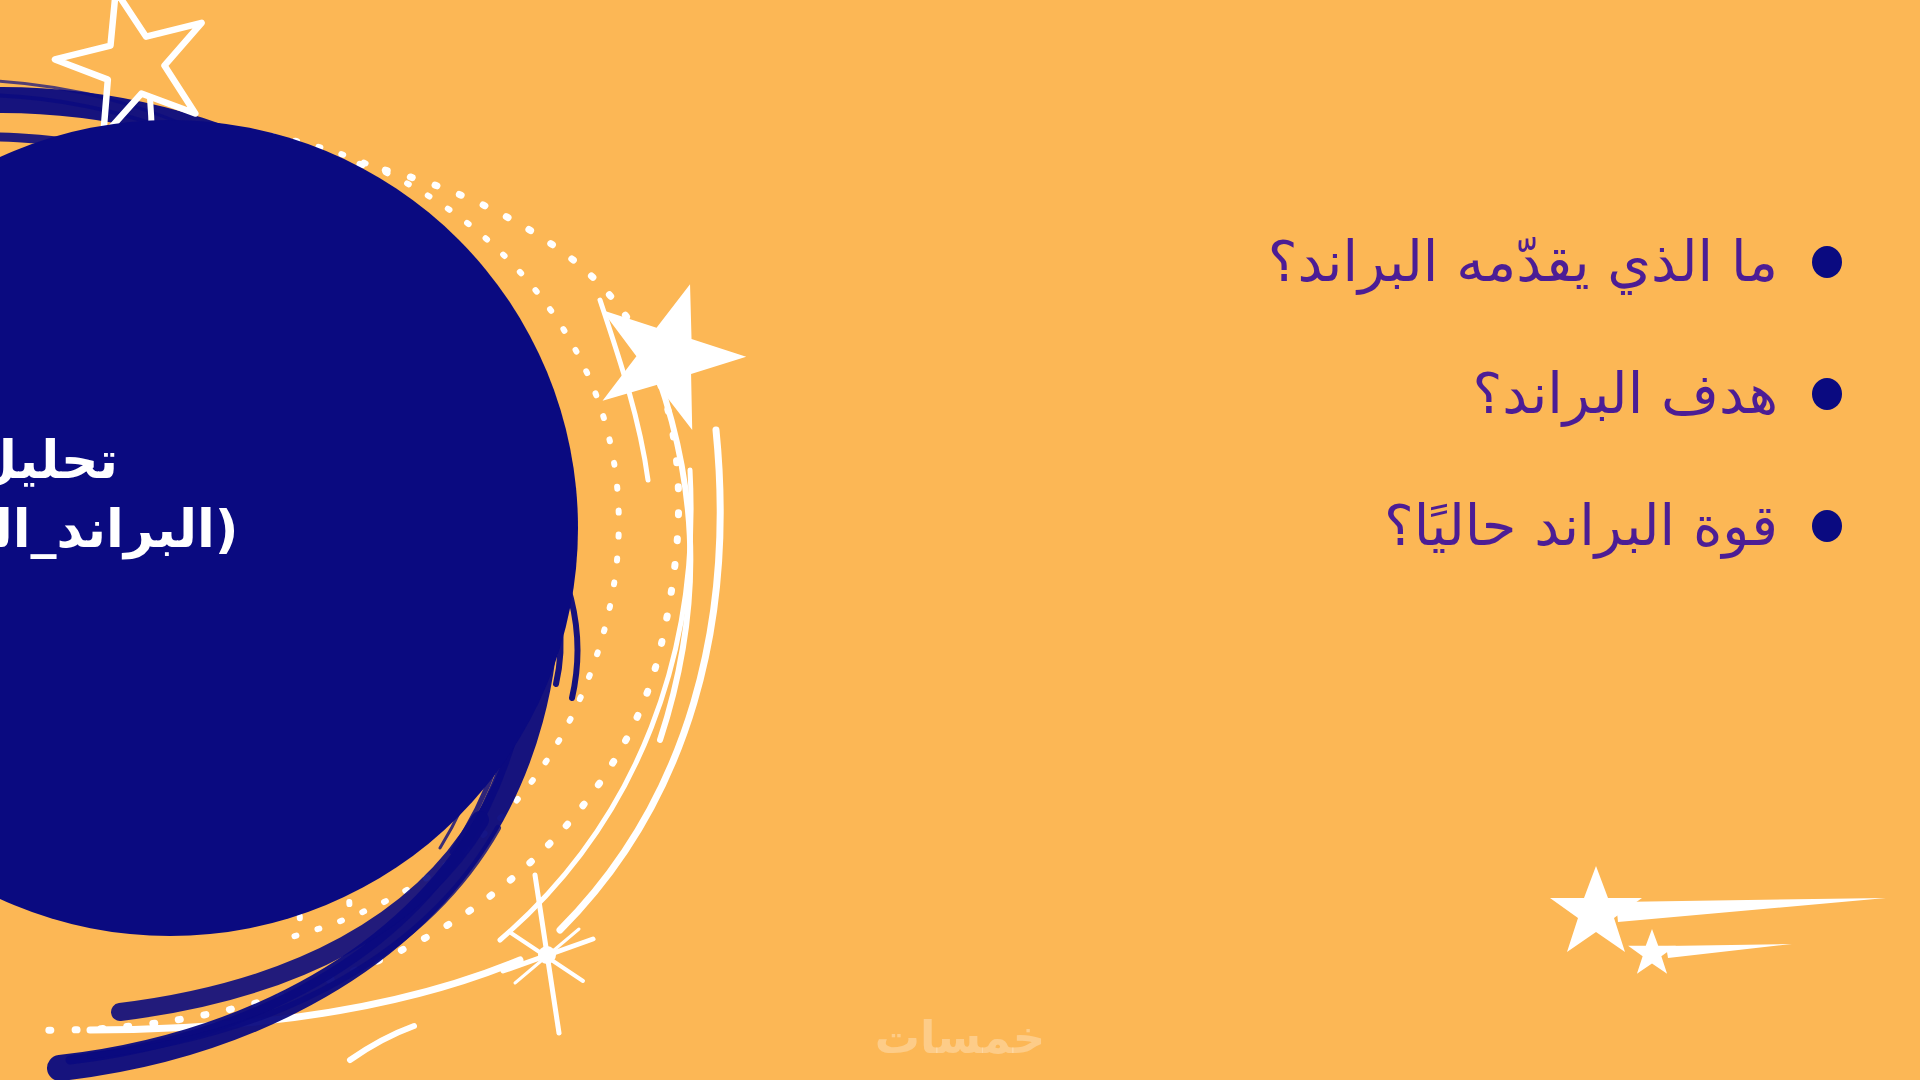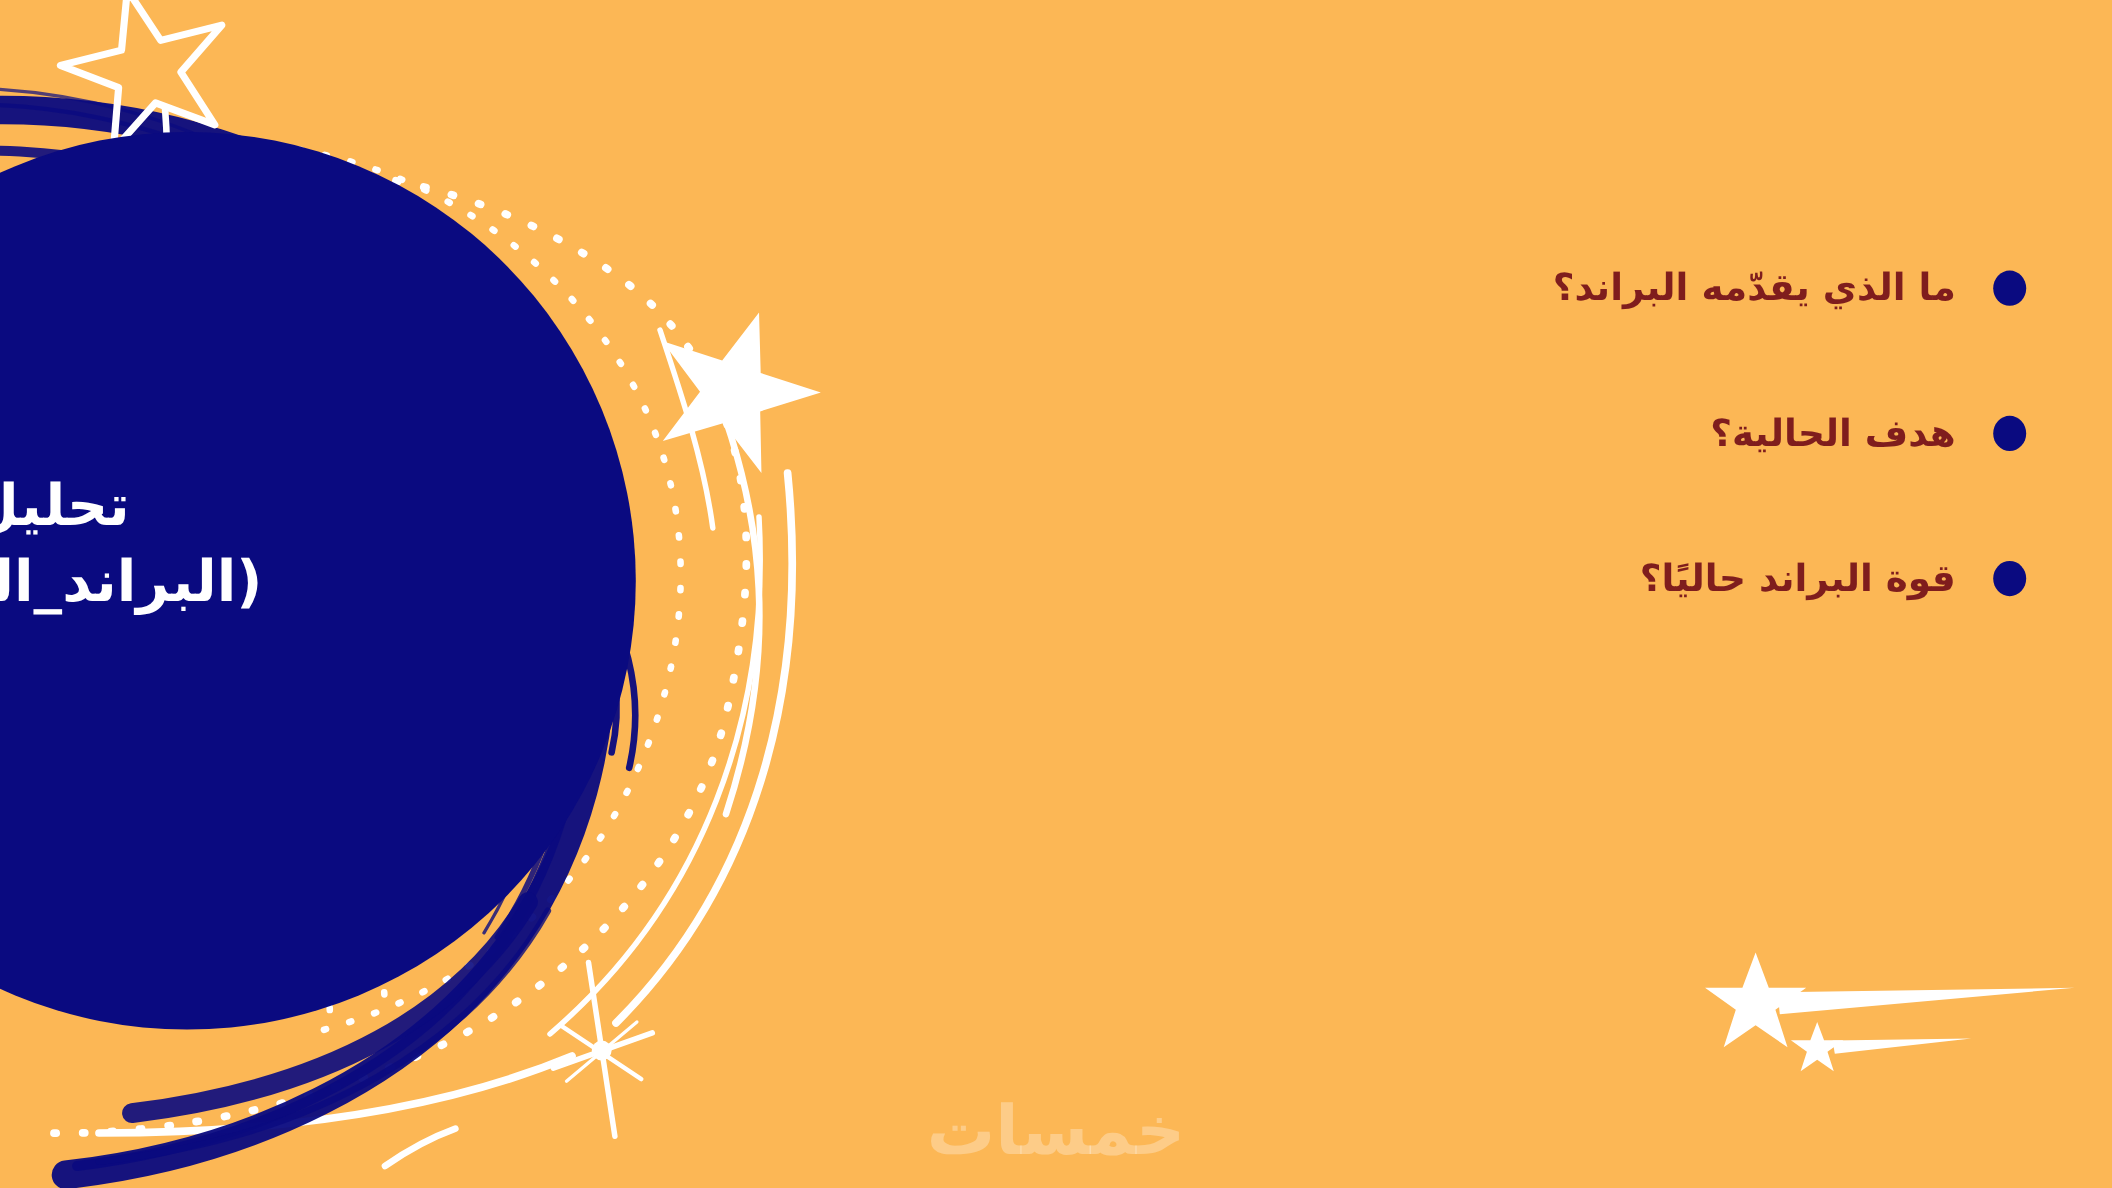--- a/index.html
+++ b/index.html
@@ -85,36 +85,36 @@
   }
   .bullet-dot {
     flex:0 0 auto;
     width:30px;
     height:32px;
     border-radius:50%;
     background:#0a0a80;
     margin-left:34px;
   }
   .bullet-text {
-    font-size:34px;
-    font-weight:700;
-    color:#7f1d1d;
+    font-size:56px;
+    font-weight:400;
+    color:#4c1d95;
     white-space:nowrap;
     letter-spacing:.3px;
     line-height:1.25;
   }
 
   
   #watermark {
     position:absolute;
     left:50%;
     transform:translateX(-50%);
     bottom:16px;
     z-index:4;
-    font-size:62px;
+    font-size:45px;
     font-weight:700;
     color:rgba(255,255,255,.30);
     letter-spacing:2px;
     white-space:nowrap;
     text-align:center;
   }
 </style>
 </head>
 <body>
 
@@ -222,21 +222,21 @@
 
   <div id="bullet-list">
 
     <div class="bullet-row">
       <span class="bullet-dot"></span>
       <span class="bullet-text">ما الذي يقدّمه البراند؟</span>
     </div>
 
     <div class="bullet-row">
       <span class="bullet-dot"></span>
-      <span class="bullet-text">هدف الحالية؟</span>
+      <span class="bullet-text">هدف البراند؟</span>
     </div>
 
 
     <div class="bullet-row">
       <span class="bullet-dot"></span>
       <span class="bullet-text">قوة البراند حاليًا؟</span>
     </div>
 
   </div>
 

